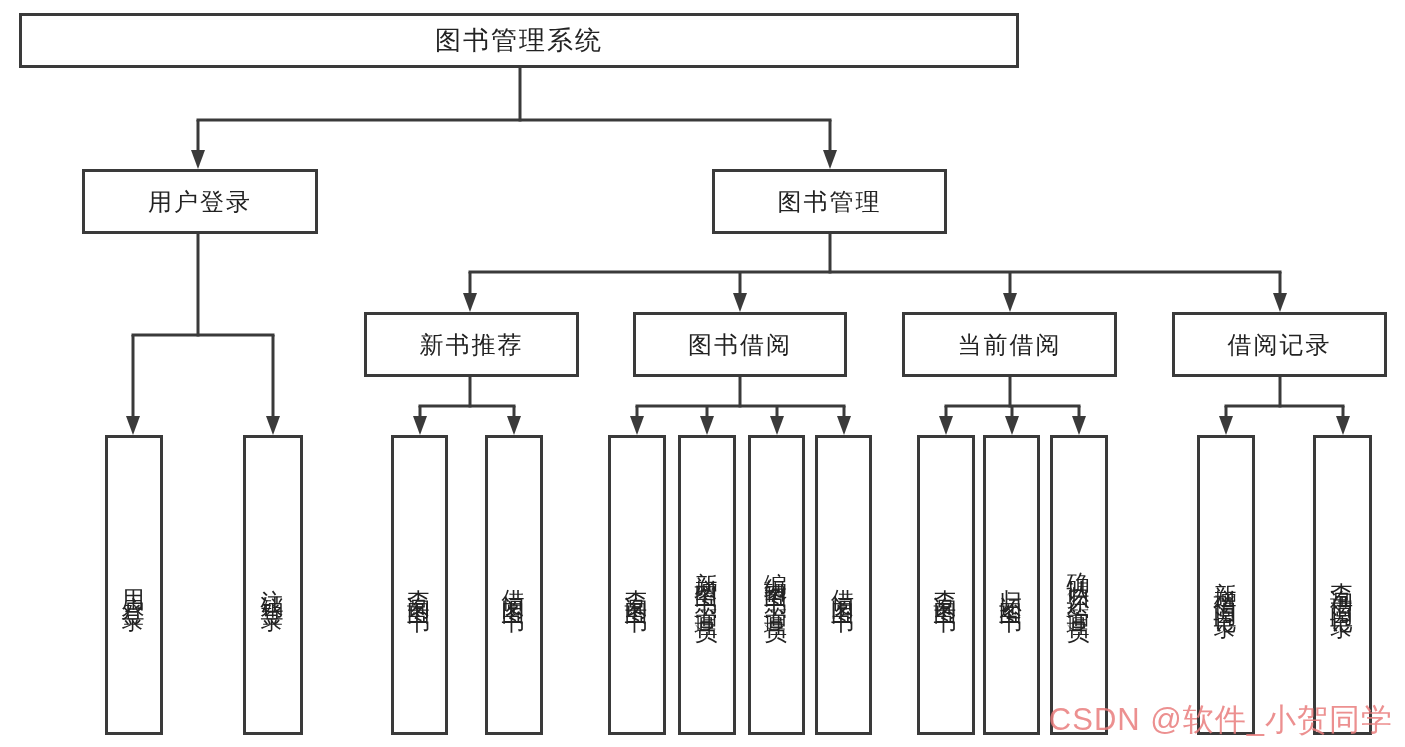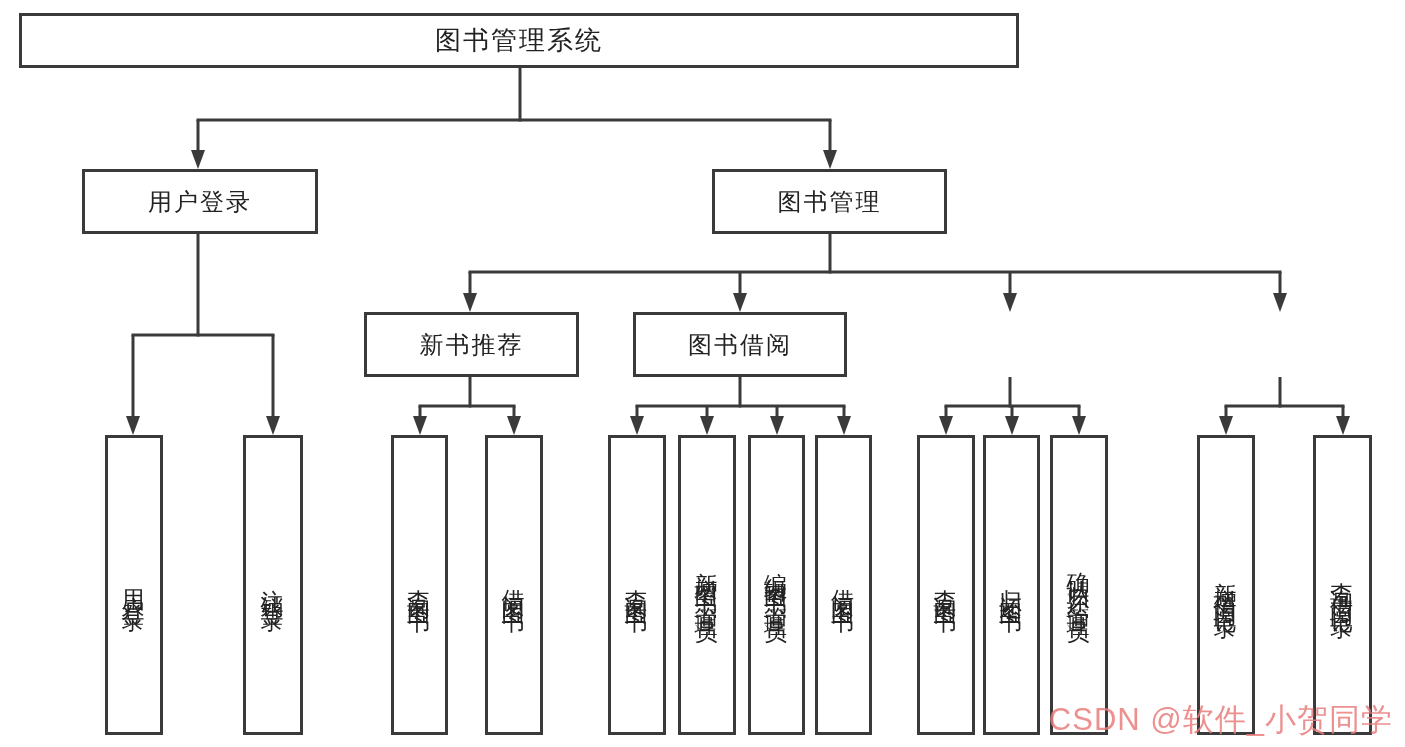--- a/index.html
+++ b/index.html
@@ -128,20 +128,22 @@
       <polygon points="1336,416 1350,416 1343,435"></polygon>
   </svg>
 
   <div class="hbox root" style="left:19px; top:13px; width:1000px; height:55px;">图书管理系统</div>
 
   <div class="hbox" style="left:82px; top:169px; width:236px; height:65px;">用户登录</div>
   <div class="hbox" style="left:712px; top:169px; width:235px; height:65px;">图书管理</div>
 
   <div class="hbox" style="left:364px; top:312px; width:215px; height:65px;">新书推荐</div>
   <div class="hbox" style="left:633px; top:312px; width:214px; height:65px;font-family:Liberation Mono, monospace;">图书借阅</div>
+  <div class="hbox" style="left:902px; top:312px; width:215px; height:65px;">当前借阅</div>
+  <div class="hbox" style="left:1172px; top:312px; width:215px; height:65px;">借阅记录</div>
 
   <div class="vbox" style="left:105px; width:58px;">用户登录</div>
   <div class="vbox" style="left:243px; width:60px;">注销登录</div>
 
   <div class="vbox" style="left:391px; width:57px;">查询图书</div>
   <div class="vbox" style="left:485px; width:58px;">借阅图书</div>
 
   <div class="vbox" style="left:608px; width:58px;">查询图书</div>
   <div class="vbox" style="left:678px; width:58px;">新增图书（管理员）</div>
   <div class="vbox" style="left:748px; width:57px;">编辑图书（管理员）</div>

